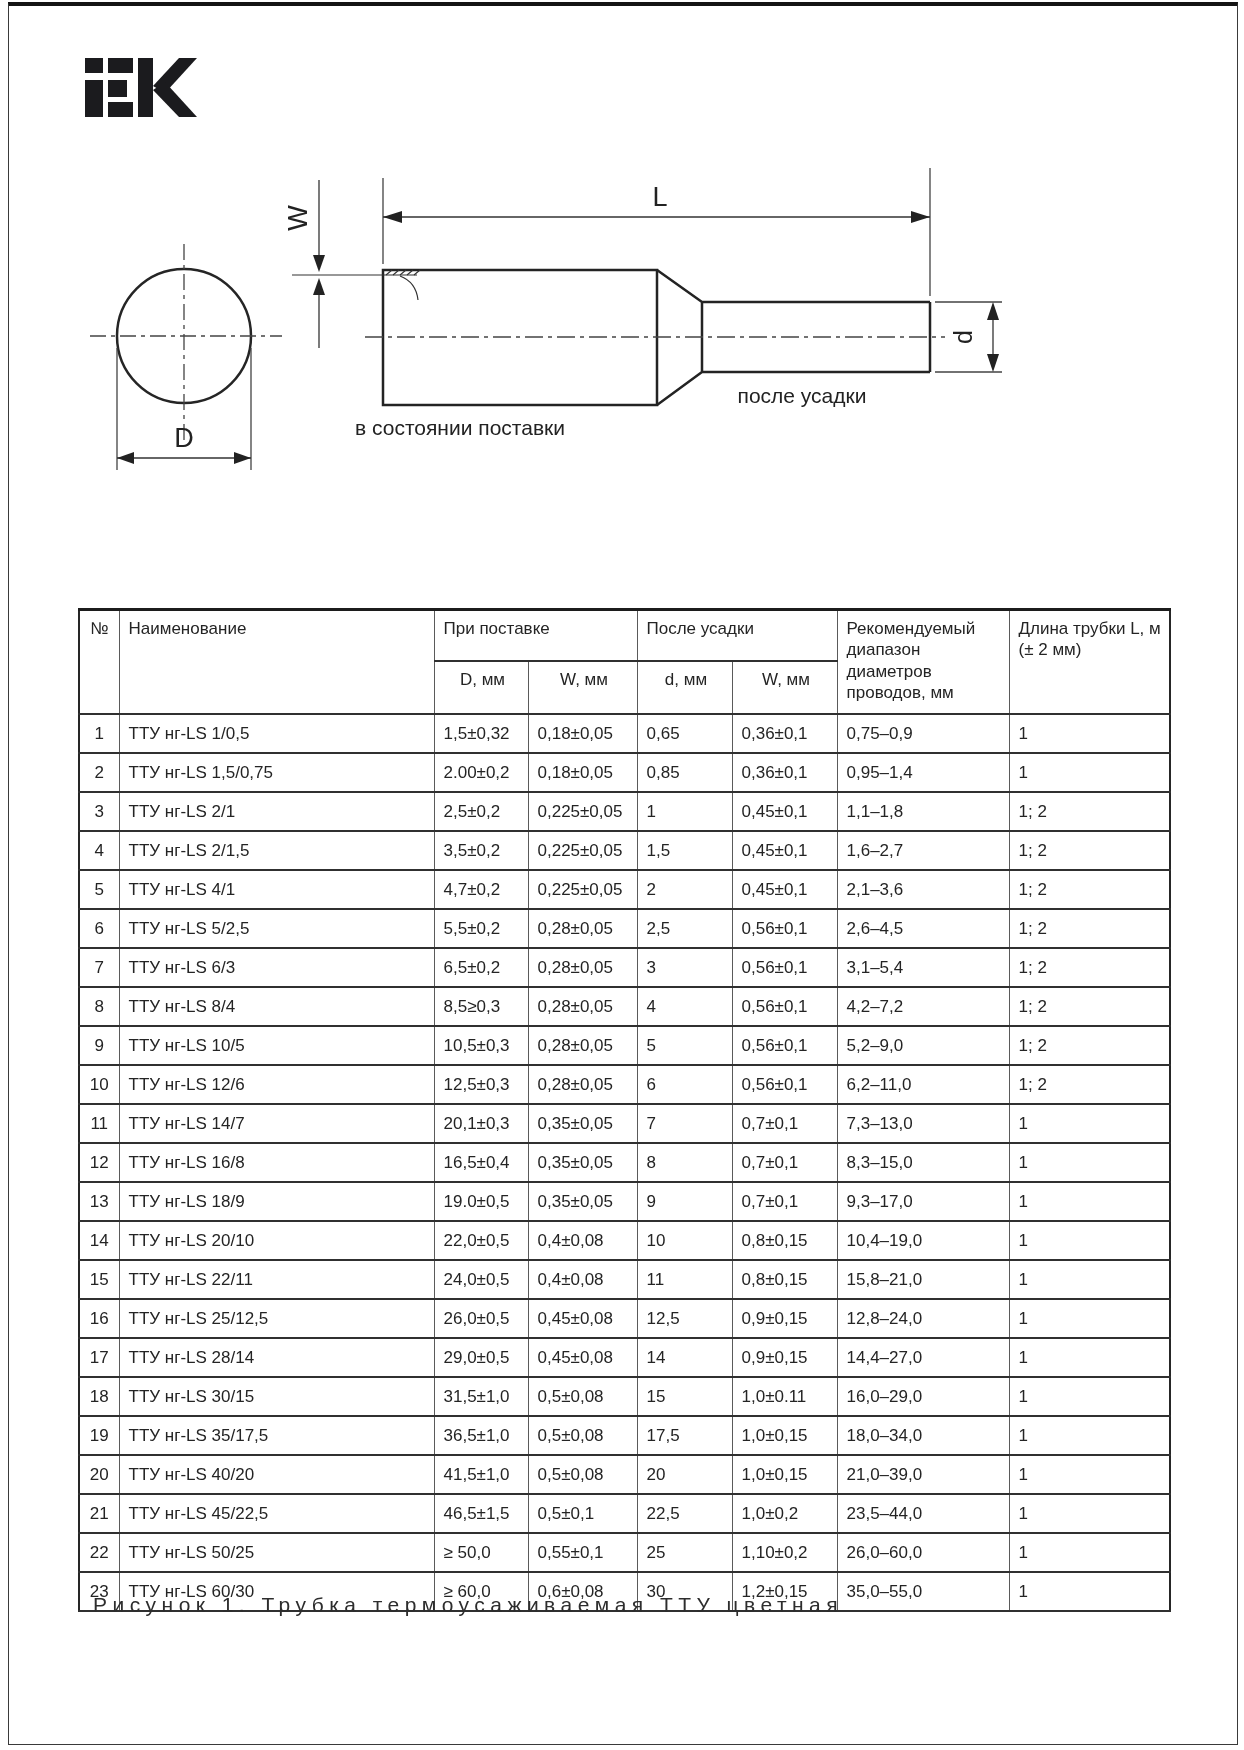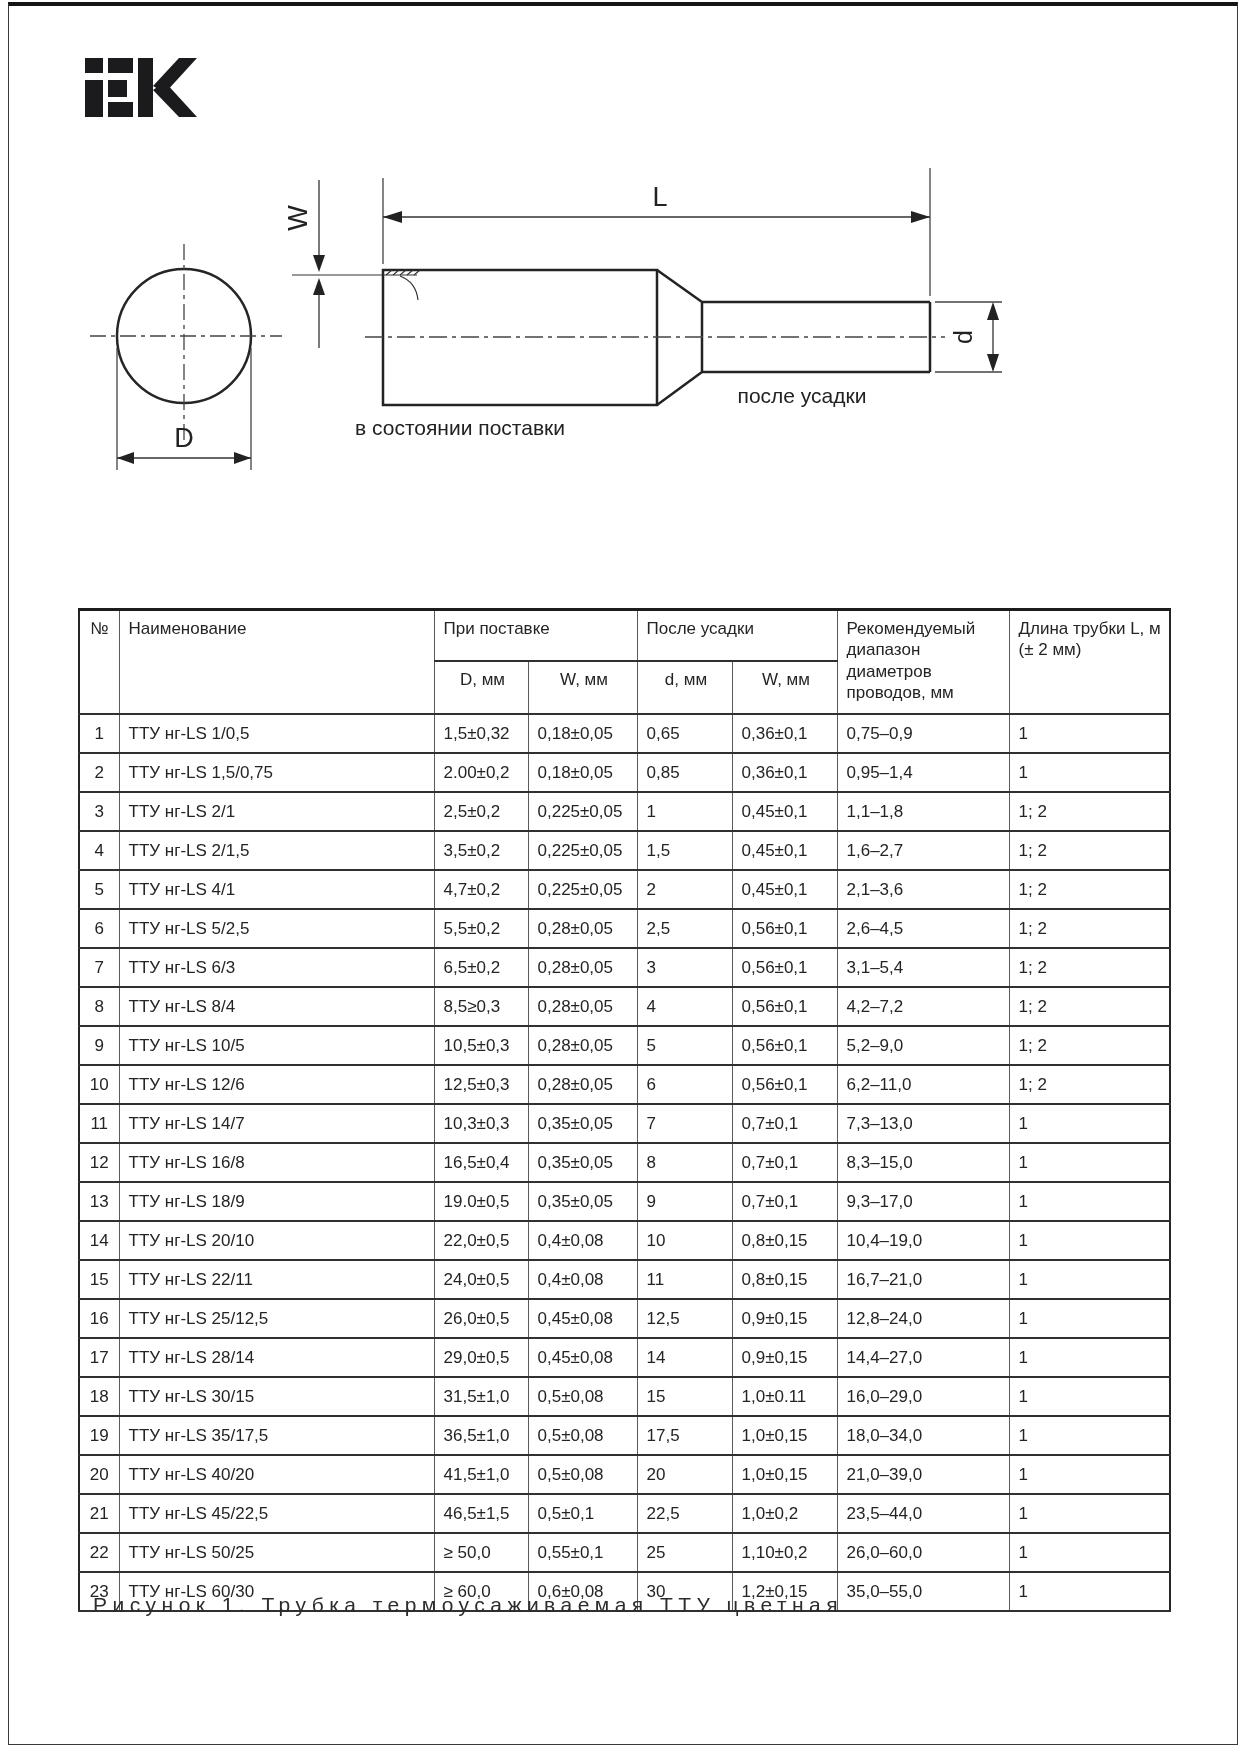--- a/index.html
+++ b/index.html
@@ -239,21 +239,21 @@
           <td class="c2">12,5±0,3</td>
           <td class="c3">0,28±0,05</td>
           <td class="c4">6</td>
           <td class="c5">0,56±0,1</td>
           <td class="c6">6,2–11,0</td>
           <td class="c7">1; 2</td>
         </tr>
         <tr>
           <td class="c0">11</td>
           <td class="c1">ТТУ нг-LS 14/7</td>
-          <td class="c2">10,3±0,3</td>
+          <td class="c2">20,1±0,3</td>
           <td class="c3">0,35±0,05</td>
           <td class="c4">7</td>
           <td class="c5">0,7±0,1</td>
           <td class="c6">7,3–13,0</td>
           <td class="c7">1</td>
         </tr>
         <tr>
           <td class="c0">12</td>
           <td class="c1">ТТУ нг-LS 16/8</td>
           <td class="c2">16,5±0,4</td>
@@ -283,21 +283,21 @@
           <td class="c6">10,4–19,0</td>
           <td class="c7">1</td>
         </tr>
         <tr>
           <td class="c0">15</td>
           <td class="c1">ТТУ нг-LS 22/11</td>
           <td class="c2">24,0±0,5</td>
           <td class="c3">0,4±0,08</td>
           <td class="c4">11</td>
           <td class="c5">0,8±0,15</td>
-          <td class="c6">16,7–21,0</td>
+          <td class="c6">15,8–21,0</td>
           <td class="c7">1</td>
         </tr>
         <tr>
           <td class="c0">16</td>
           <td class="c1">ТТУ нг-LS 25/12,5</td>
           <td class="c2">26,0±0,5</td>
           <td class="c3">0,45±0,08</td>
           <td class="c4">12,5</td>
           <td class="c5">0,9±0,15</td>
           <td class="c6">12,8–24,0</td>

